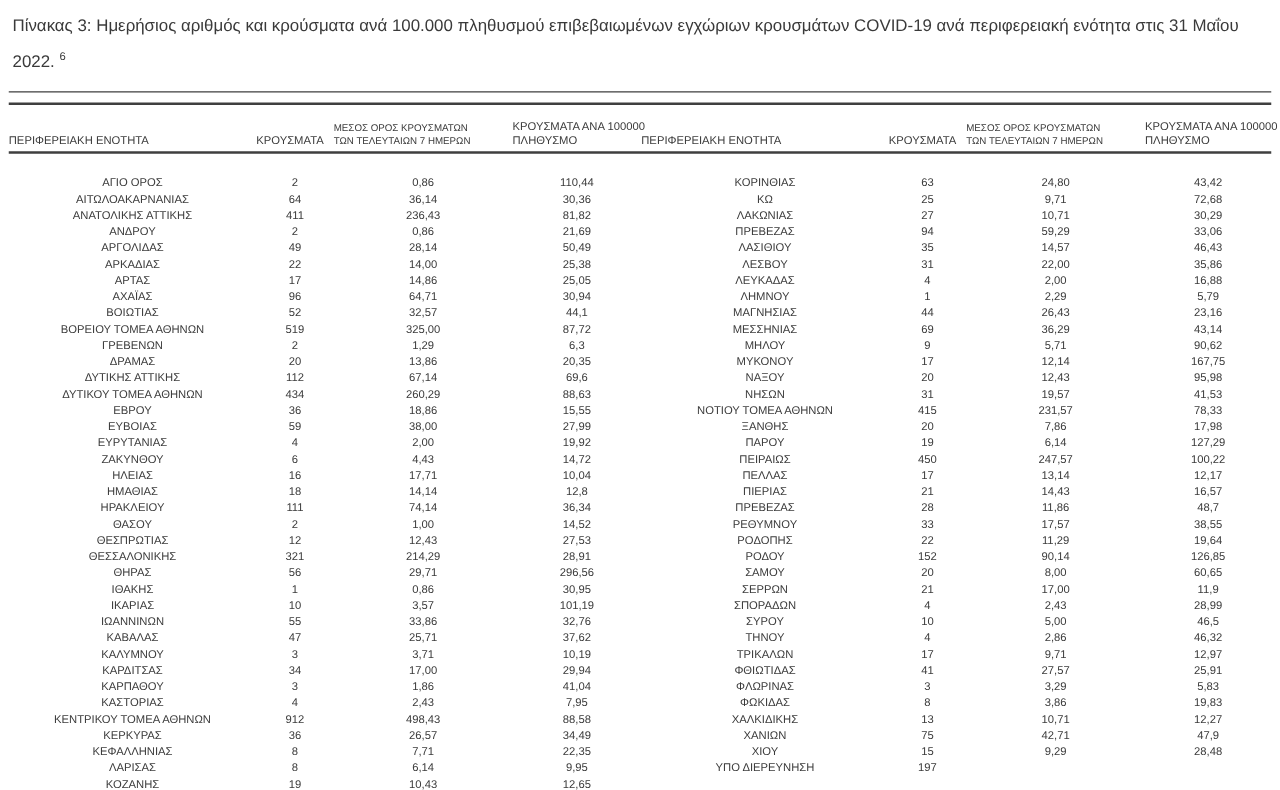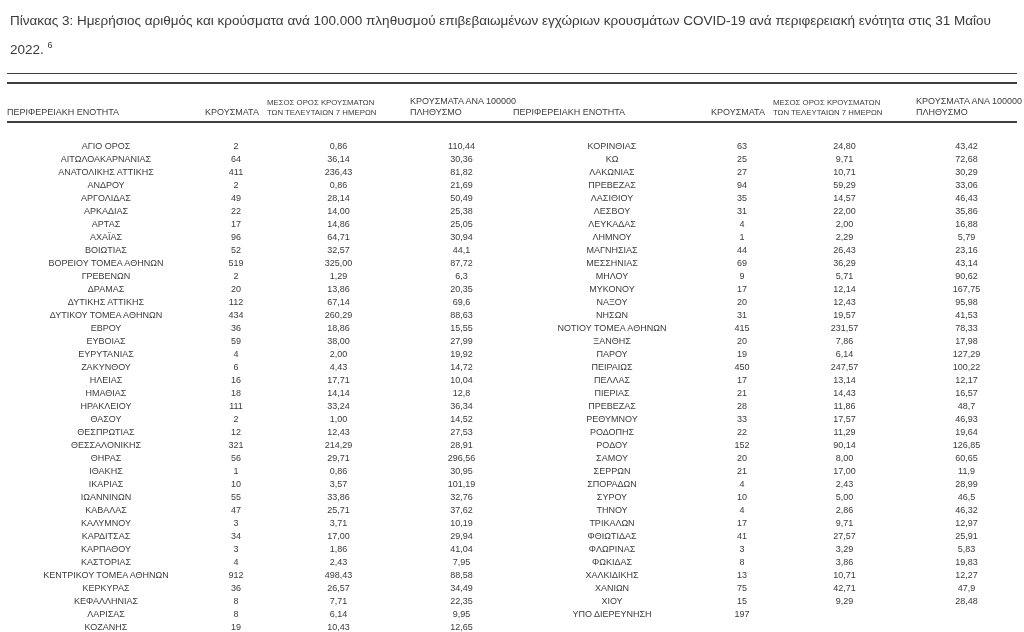--- a/index.html
+++ b/index.html
@@ -93,22 +93,22 @@
       <div class="trow"><div class="cell">ΓΡΕΒΕΝΩΝ</div><div class="cell">2</div><div class="cell">1,29</div><div class="cell">6,3</div><div class="cell">ΜΗΛΟΥ</div><div class="cell">9</div><div class="cell">5,71</div><div class="cell">90,62</div></div>
       <div class="trow"><div class="cell">ΔΡΑΜΑΣ</div><div class="cell">20</div><div class="cell">13,86</div><div class="cell">20,35</div><div class="cell">ΜΥΚΟΝΟΥ</div><div class="cell">17</div><div class="cell">12,14</div><div class="cell">167,75</div></div>
       <div class="trow"><div class="cell">ΔΥΤΙΚΗΣ ΑΤΤΙΚΗΣ</div><div class="cell">112</div><div class="cell">67,14</div><div class="cell">69,6</div><div class="cell">ΝΑΞΟΥ</div><div class="cell">20</div><div class="cell">12,43</div><div class="cell">95,98</div></div>
       <div class="trow"><div class="cell">ΔΥΤΙΚΟΥ ΤΟΜΕΑ ΑΘΗΝΩΝ</div><div class="cell">434</div><div class="cell">260,29</div><div class="cell">88,63</div><div class="cell">ΝΗΣΩΝ</div><div class="cell">31</div><div class="cell">19,57</div><div class="cell">41,53</div></div>
       <div class="trow"><div class="cell">ΕΒΡΟΥ</div><div class="cell">36</div><div class="cell">18,86</div><div class="cell">15,55</div><div class="cell">ΝΟΤΙΟΥ ΤΟΜΕΑ ΑΘΗΝΩΝ</div><div class="cell">415</div><div class="cell">231,57</div><div class="cell">78,33</div></div>
       <div class="trow"><div class="cell">ΕΥΒΟΙΑΣ</div><div class="cell">59</div><div class="cell">38,00</div><div class="cell">27,99</div><div class="cell">ΞΑΝΘΗΣ</div><div class="cell">20</div><div class="cell">7,86</div><div class="cell">17,98</div></div>
       <div class="trow"><div class="cell">ΕΥΡΥΤΑΝΙΑΣ</div><div class="cell">4</div><div class="cell">2,00</div><div class="cell">19,92</div><div class="cell">ΠΑΡΟΥ</div><div class="cell">19</div><div class="cell">6,14</div><div class="cell">127,29</div></div>
       <div class="trow"><div class="cell">ΖΑΚΥΝΘΟΥ</div><div class="cell">6</div><div class="cell">4,43</div><div class="cell">14,72</div><div class="cell">ΠΕΙΡΑΙΩΣ</div><div class="cell">450</div><div class="cell">247,57</div><div class="cell">100,22</div></div>
       <div class="trow"><div class="cell">ΗΛΕΙΑΣ</div><div class="cell">16</div><div class="cell">17,71</div><div class="cell">10,04</div><div class="cell">ΠΕΛΛΑΣ</div><div class="cell">17</div><div class="cell">13,14</div><div class="cell">12,17</div></div>
       <div class="trow"><div class="cell">ΗΜΑΘΙΑΣ</div><div class="cell">18</div><div class="cell">14,14</div><div class="cell">12,8</div><div class="cell">ΠΙΕΡΙΑΣ</div><div class="cell">21</div><div class="cell">14,43</div><div class="cell">16,57</div></div>
-      <div class="trow"><div class="cell">ΗΡΑΚΛΕΙΟΥ</div><div class="cell">111</div><div class="cell">33,24</div><div class="cell">36,34</div><div class="cell">ΠΡΕΒΕΖΑΣ</div><div class="cell">28</div><div class="cell">11,86</div><div class="cell">48,7</div></div>
-      <div class="trow"><div class="cell">ΘΑΣΟΥ</div><div class="cell">2</div><div class="cell">1,00</div><div class="cell">14,52</div><div class="cell">ΡΕΘΥΜΝΟΥ</div><div class="cell">33</div><div class="cell">17,57</div><div class="cell">46,93</div></div>
+      <div class="trow"><div class="cell">ΗΡΑΚΛΕΙΟΥ</div><div class="cell">111</div><div class="cell">74,14</div><div class="cell">36,34</div><div class="cell">ΠΡΕΒΕΖΑΣ</div><div class="cell">28</div><div class="cell">11,86</div><div class="cell">48,7</div></div>
+      <div class="trow"><div class="cell">ΘΑΣΟΥ</div><div class="cell">2</div><div class="cell">1,00</div><div class="cell">14,52</div><div class="cell">ΡΕΘΥΜΝΟΥ</div><div class="cell">33</div><div class="cell">17,57</div><div class="cell">38,55</div></div>
       <div class="trow"><div class="cell">ΘΕΣΠΡΩΤΙΑΣ</div><div class="cell">12</div><div class="cell">12,43</div><div class="cell">27,53</div><div class="cell">ΡΟΔΟΠΗΣ</div><div class="cell">22</div><div class="cell">11,29</div><div class="cell">19,64</div></div>
       <div class="trow"><div class="cell">ΘΕΣΣΑΛΟΝΙΚΗΣ</div><div class="cell">321</div><div class="cell">214,29</div><div class="cell">28,91</div><div class="cell">ΡΟΔΟΥ</div><div class="cell">152</div><div class="cell">90,14</div><div class="cell">126,85</div></div>
       <div class="trow"><div class="cell">ΘΗΡΑΣ</div><div class="cell">56</div><div class="cell">29,71</div><div class="cell">296,56</div><div class="cell">ΣΑΜΟΥ</div><div class="cell">20</div><div class="cell">8,00</div><div class="cell">60,65</div></div>
       <div class="trow"><div class="cell">ΙΘΑΚΗΣ</div><div class="cell">1</div><div class="cell">0,86</div><div class="cell">30,95</div><div class="cell">ΣΕΡΡΩΝ</div><div class="cell">21</div><div class="cell">17,00</div><div class="cell">11,9</div></div>
       <div class="trow"><div class="cell">ΙΚΑΡΙΑΣ</div><div class="cell">10</div><div class="cell">3,57</div><div class="cell">101,19</div><div class="cell">ΣΠΟΡΑΔΩΝ</div><div class="cell">4</div><div class="cell">2,43</div><div class="cell">28,99</div></div>
       <div class="trow"><div class="cell">ΙΩΑΝΝΙΝΩΝ</div><div class="cell">55</div><div class="cell">33,86</div><div class="cell">32,76</div><div class="cell">ΣΥΡΟΥ</div><div class="cell">10</div><div class="cell">5,00</div><div class="cell">46,5</div></div>
       <div class="trow"><div class="cell">ΚΑΒΑΛΑΣ</div><div class="cell">47</div><div class="cell">25,71</div><div class="cell">37,62</div><div class="cell">ΤΗΝΟΥ</div><div class="cell">4</div><div class="cell">2,86</div><div class="cell">46,32</div></div>
       <div class="trow"><div class="cell">ΚΑΛΥΜΝΟΥ</div><div class="cell">3</div><div class="cell">3,71</div><div class="cell">10,19</div><div class="cell">ΤΡΙΚΑΛΩΝ</div><div class="cell">17</div><div class="cell">9,71</div><div class="cell">12,97</div></div>
       <div class="trow"><div class="cell">ΚΑΡΔΙΤΣΑΣ</div><div class="cell">34</div><div class="cell">17,00</div><div class="cell">29,94</div><div class="cell">ΦΘΙΩΤΙΔΑΣ</div><div class="cell">41</div><div class="cell">27,57</div><div class="cell">25,91</div></div>
       <div class="trow"><div class="cell">ΚΑΡΠΑΘΟΥ</div><div class="cell">3</div><div class="cell">1,86</div><div class="cell">41,04</div><div class="cell">ΦΛΩΡΙΝΑΣ</div><div class="cell">3</div><div class="cell">3,29</div><div class="cell">5,83</div></div>

